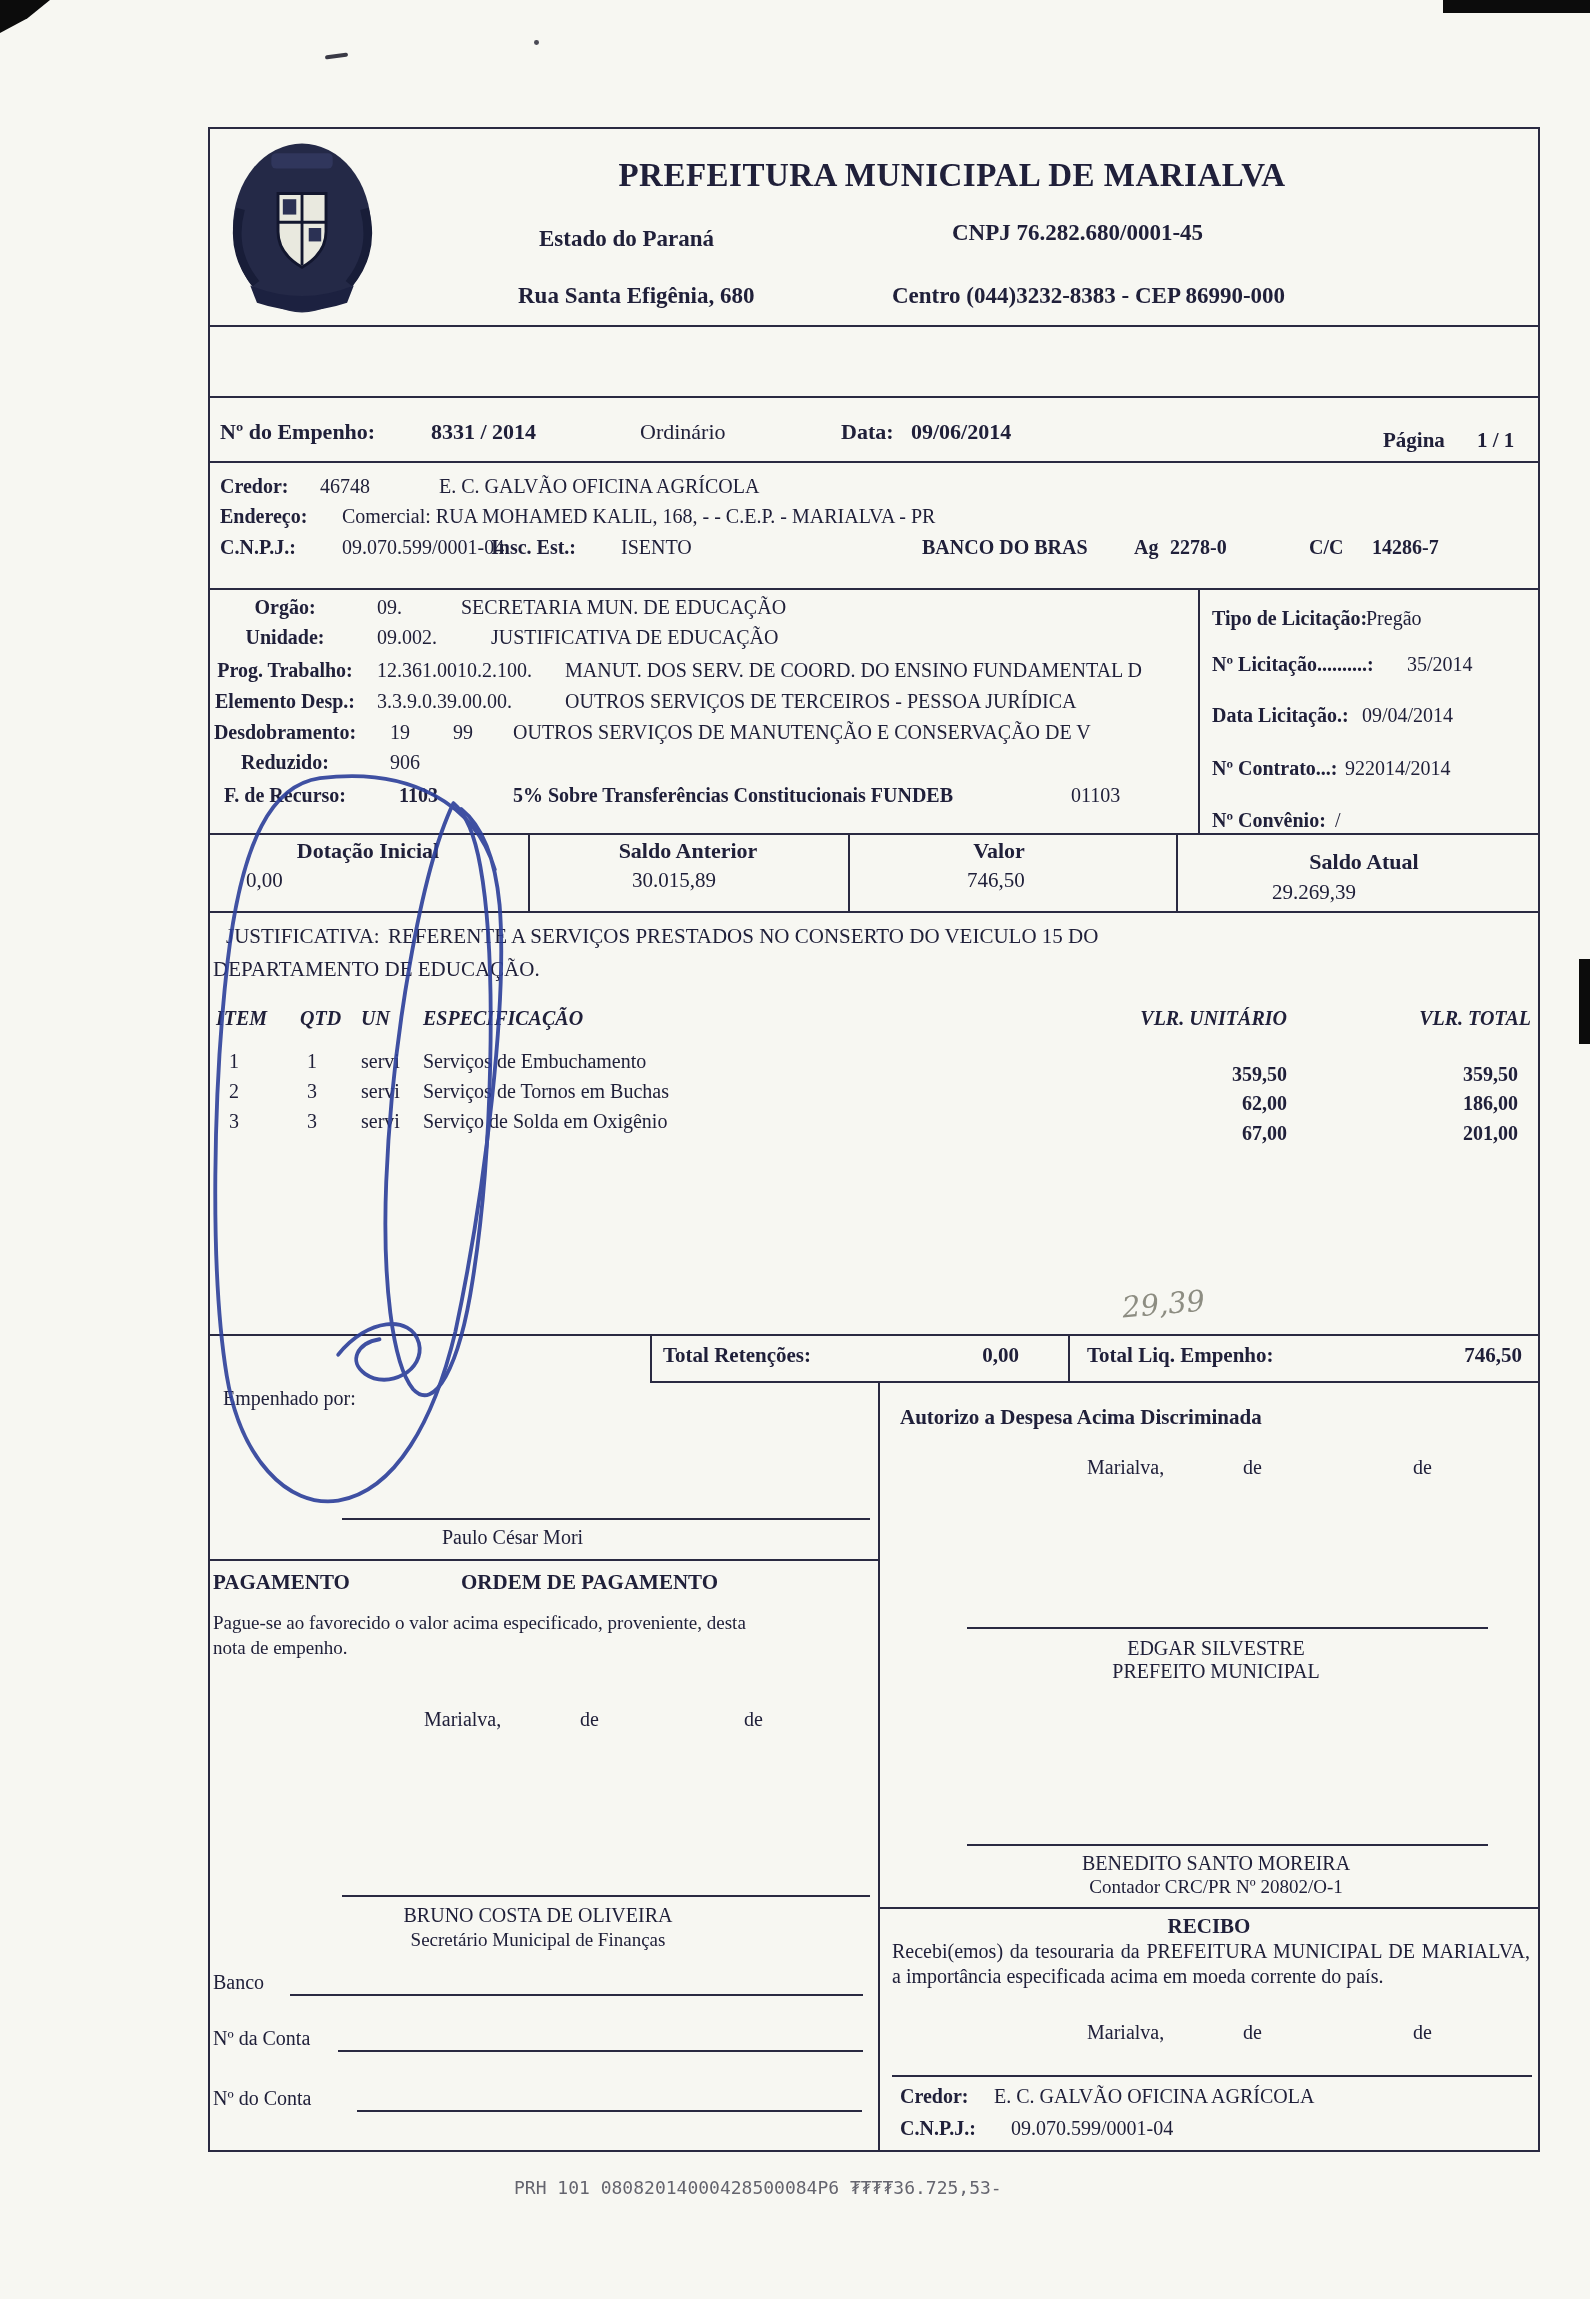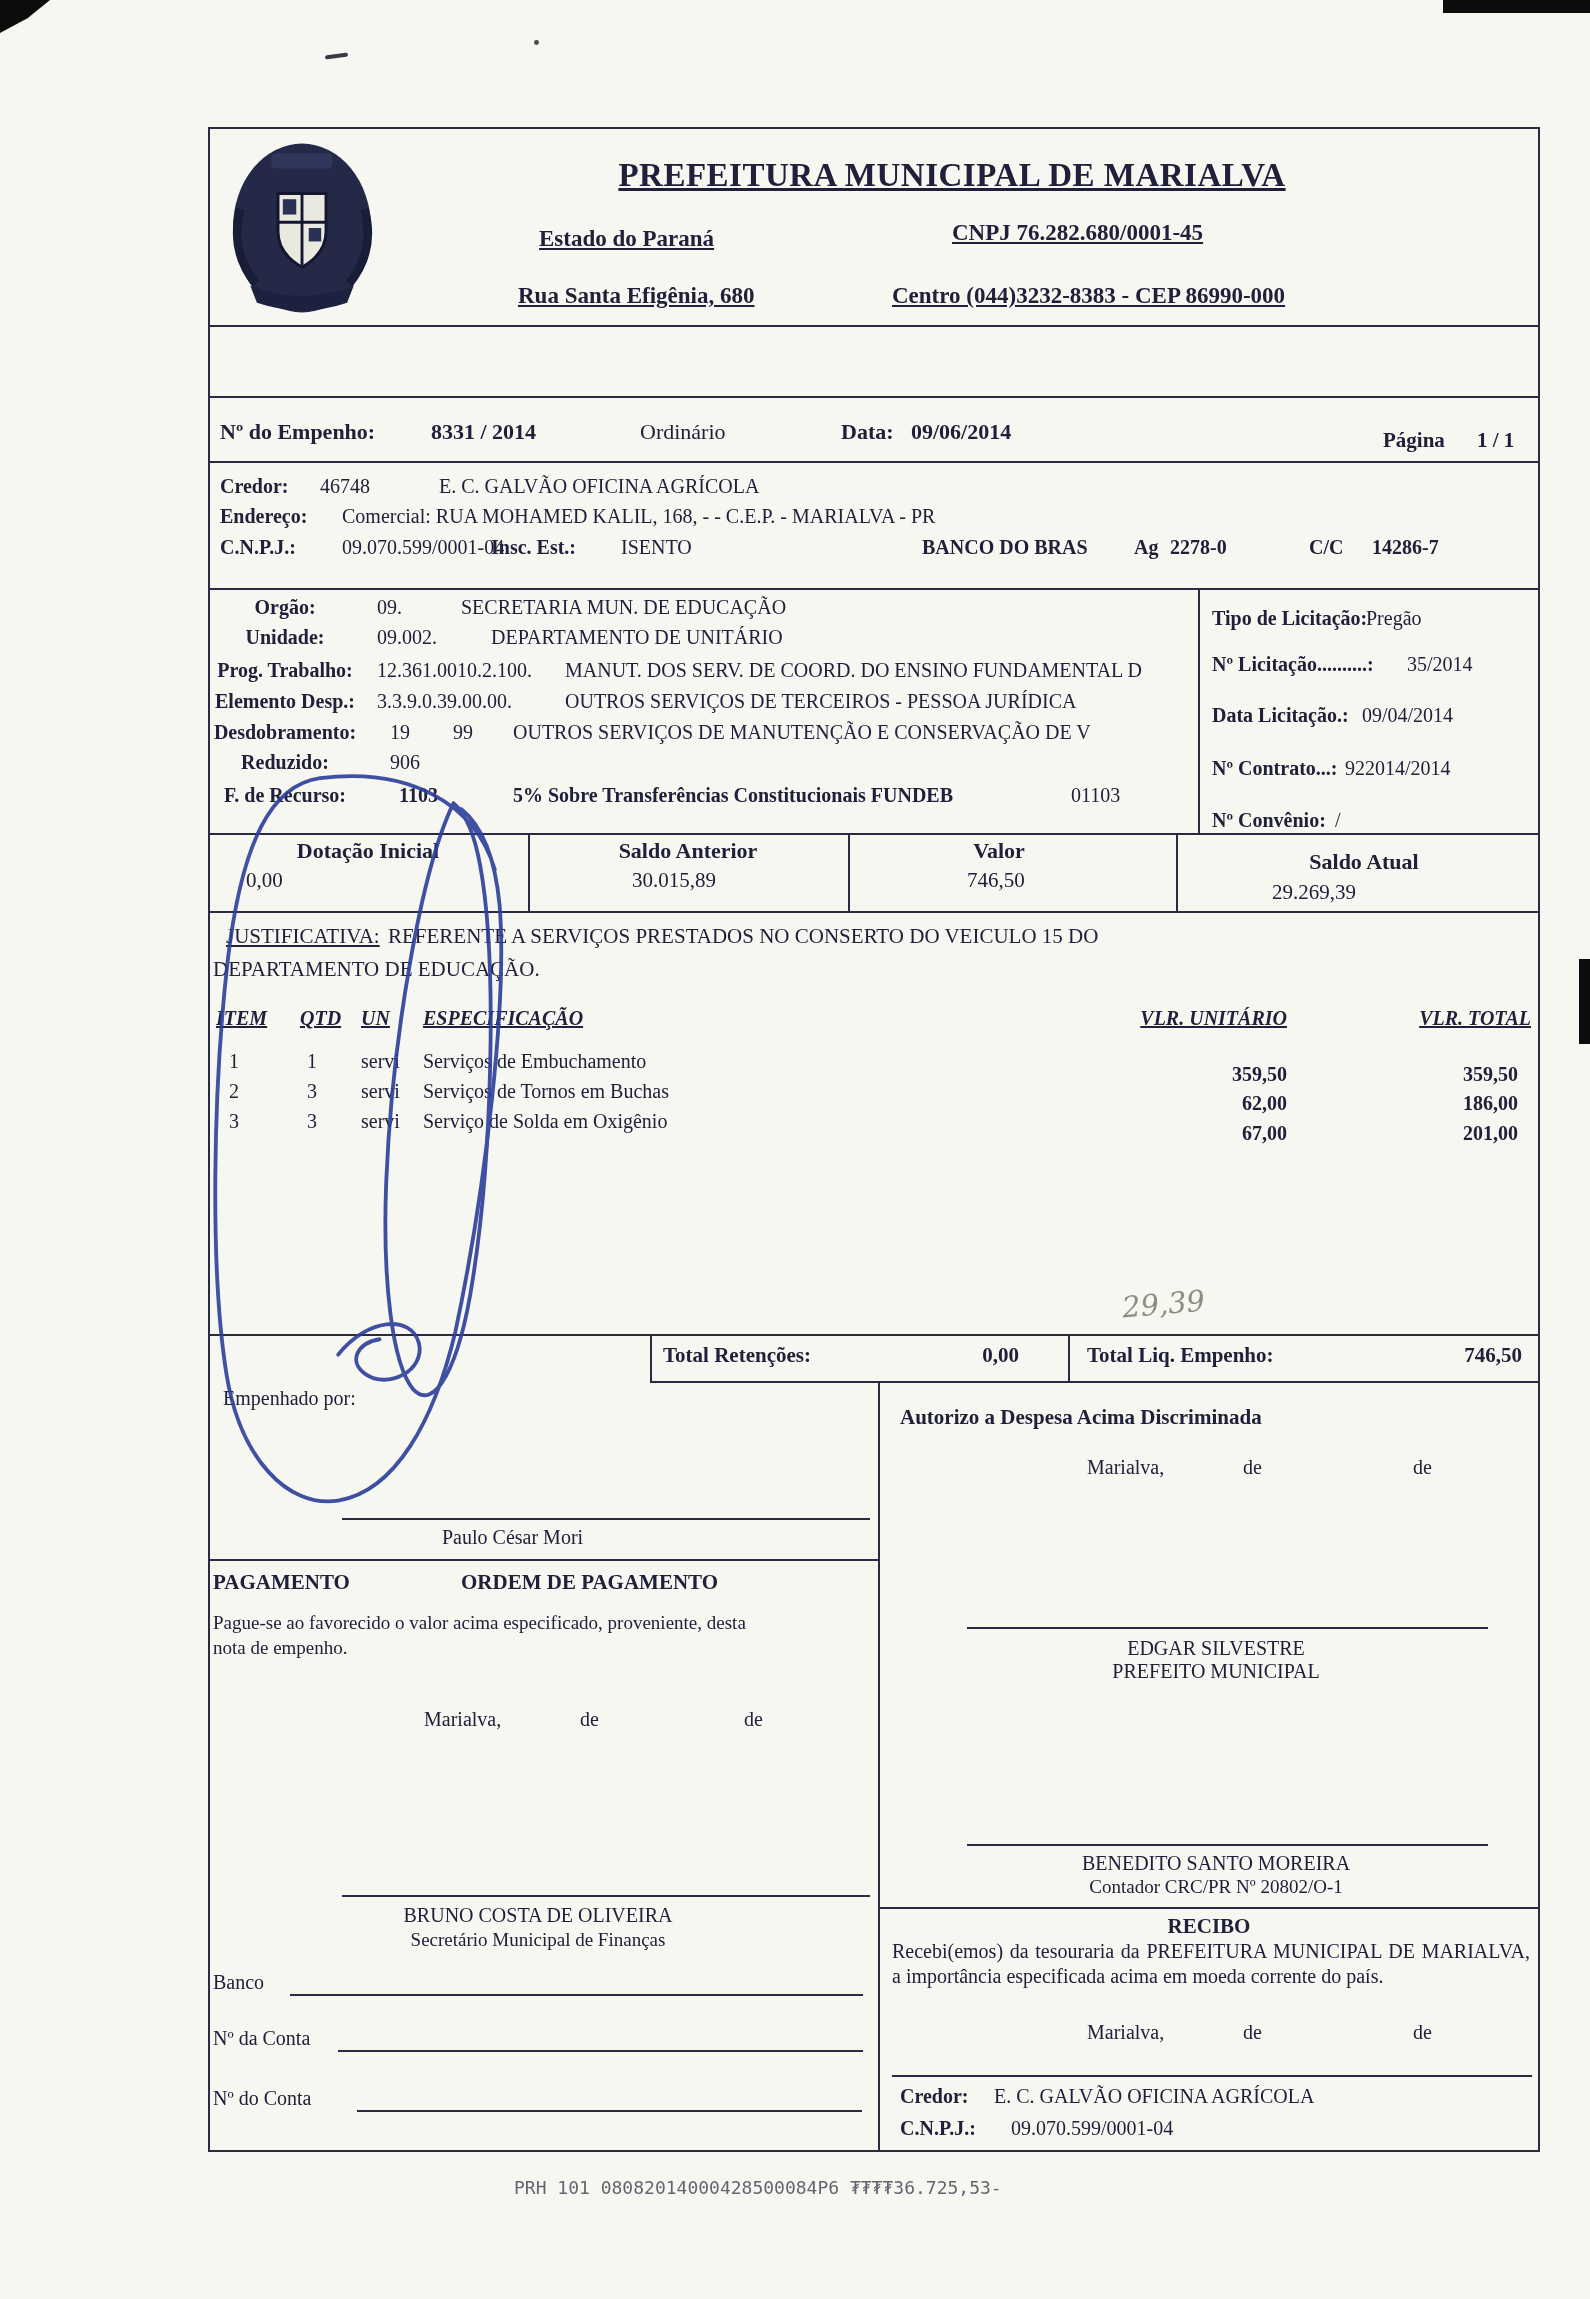--- a/index.html
+++ b/index.html
@@ -1,21 +1,21 @@
 <!DOCTYPE html>
 <html><head>
 <meta charset="utf-8">
 <style>
   html,body{margin:0;padding:0}
   body{background:#a8a8a4;font-family:"Liberation Serif",serif}
   .page{position:relative;width:1591px;height:2300px;background:#f7f7f2;overflow:hidden;color:#20203a}
   .t{position:absolute;white-space:nowrap;font-size:20px;line-height:1.18;color:#20203a}
   .b{font-weight:700}
   .i{font-style:italic}
-  .u{text-decoration:underline}
+  .u{}
   .cx{transform:translateX(-50%)}
   .f20{font-size:19px}.f22{font-size:21px}.f23{font-size:22px}.f24{font-size:23px}
   .title{font-size:33px;letter-spacing:0.5px}
   .nota{font-size:36px;letter-spacing:1px;word-spacing:25px}
   .hl{position:absolute;height:1.9px;background:#2a2a42}
   .vl{position:absolute;width:1.9px;background:#2a2a42}
   .lblr{text-align:center}
   .dotm{font-family:"DejaVu Sans Mono",monospace;font-size:18px;color:#50505c;opacity:.88;letter-spacing:0}
   .pencil{color:#8d8d82;font-size:29px;font-style:italic;font-family:"DejaVu Serif",serif;transform:rotate(-5deg)}
   .para{white-space:normal;text-align:justify;line-height:1.24}
@@ -83,21 +83,21 @@
   <span class="t b" style="left:1309px;top:536px">C/C</span>
   <span class="t b" style="left:1372px;top:536px">14286-7</span>
   <div class="hl" style="left:208px;top:588px;width:1332px"></div>
 
   <span class="t b lblr" style="left:208px;top:596px;width:154px">Orgão:</span>
   <span class="t" style="left:377px;top:596px">09.</span>
   <span class="t" style="left:461px;top:596px">SECRETARIA MUN. DE EDUCAÇÃO</span>
 
   <span class="t b lblr" style="left:208px;top:626px;width:154px">Unidade:</span>
   <span class="t" style="left:377px;top:626px">09.002.</span>
-  <span class="t" style="left:491px;top:626px">DEPARTAMENTO DE UNITÁRIO</span>
+  <span class="t" style="left:491px;top:626px">JUSTIFICATIVA DE EDUCAÇÃO</span>
 
   <span class="t b lblr" style="left:208px;top:659px;width:154px">Prog. Trabalho:</span>
   <span class="t" style="left:377px;top:659px">12.361.0010.2.100.</span>
   <span class="t" style="left:565px;top:659px">MANUT. DOS SERV. DE COORD. DO ENSINO FUNDAMENTAL D</span>
 
   <span class="t b lblr" style="left:208px;top:690px;width:154px">Elemento Desp.:</span>
   <span class="t" style="left:377px;top:690px">3.3.9.0.39.00.00.</span>
   <span class="t" style="left:565px;top:690px">OUTROS SERVIÇOS DE TERCEIROS - PESSOA JURÍDICA</span>
 
   <span class="t b lblr" style="left:208px;top:721px;width:154px">Desdobramento:</span>

